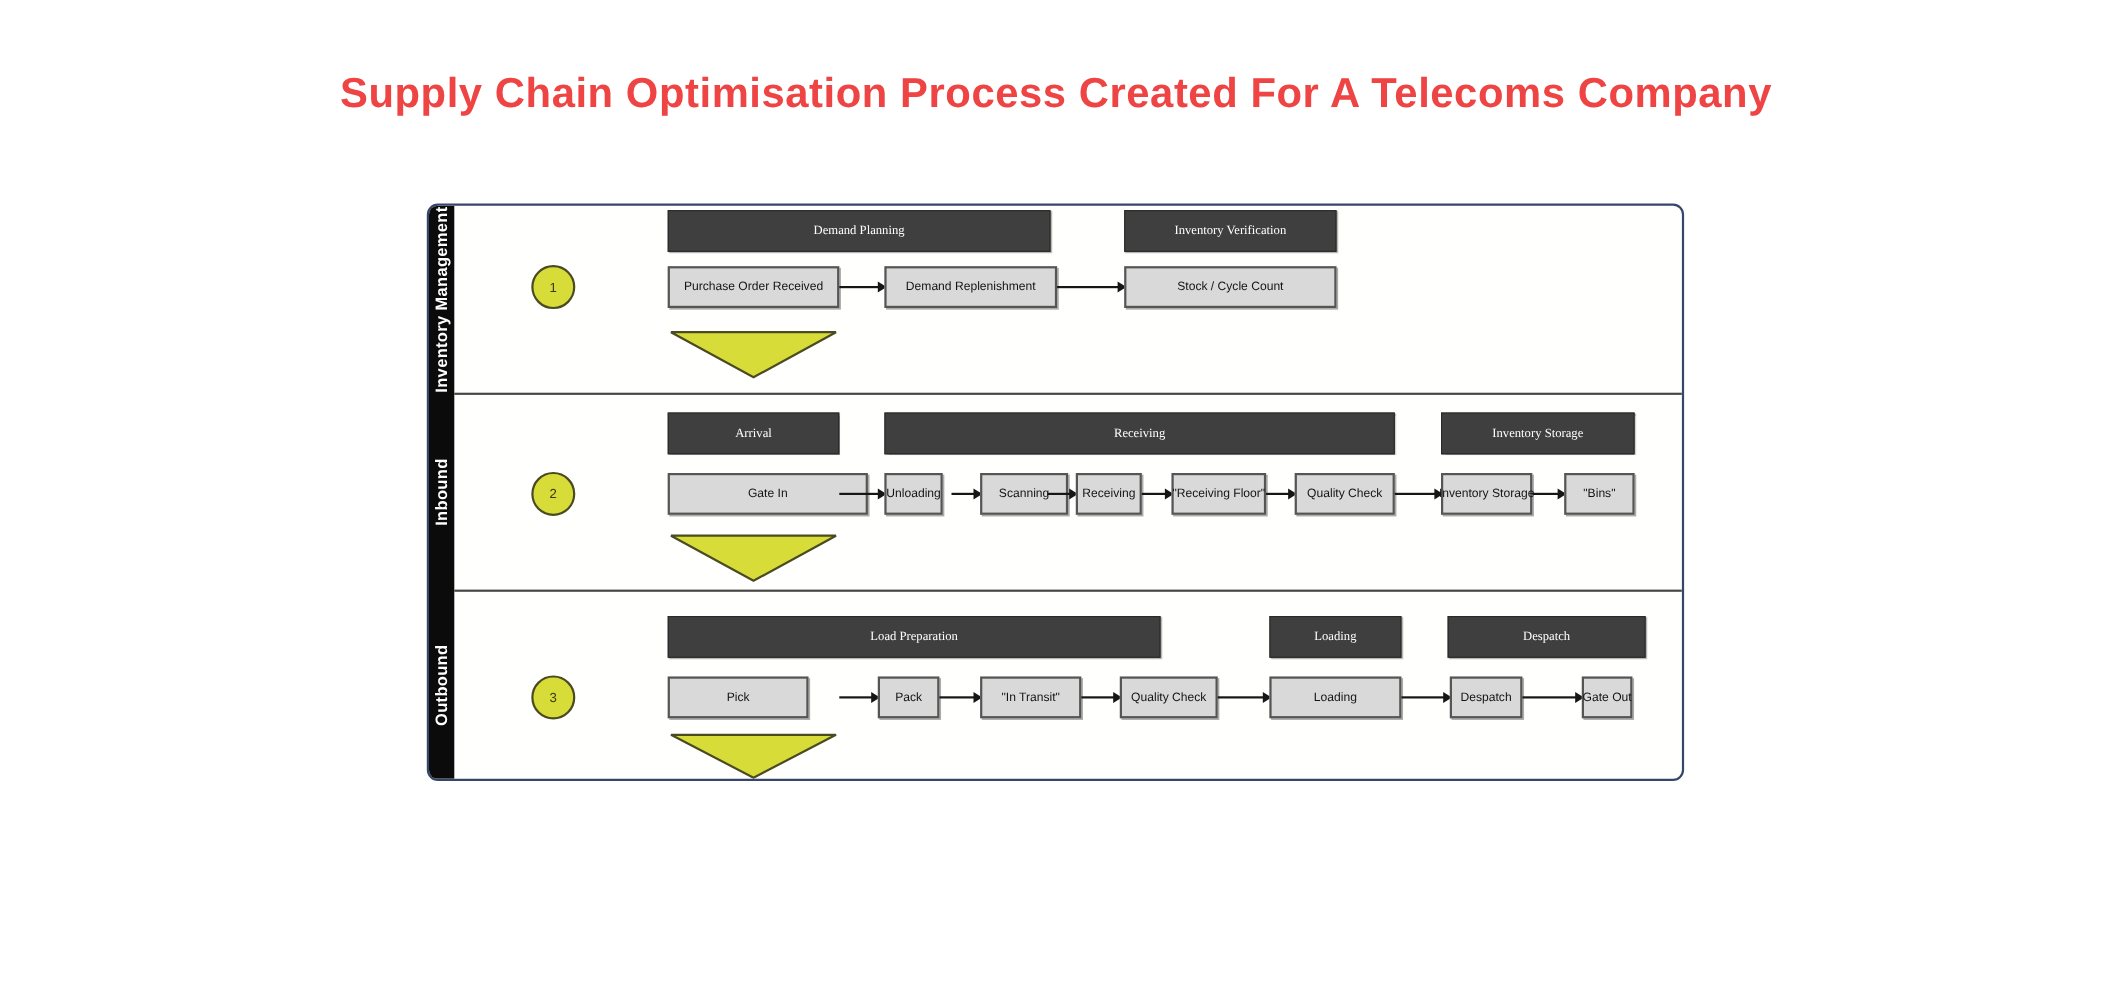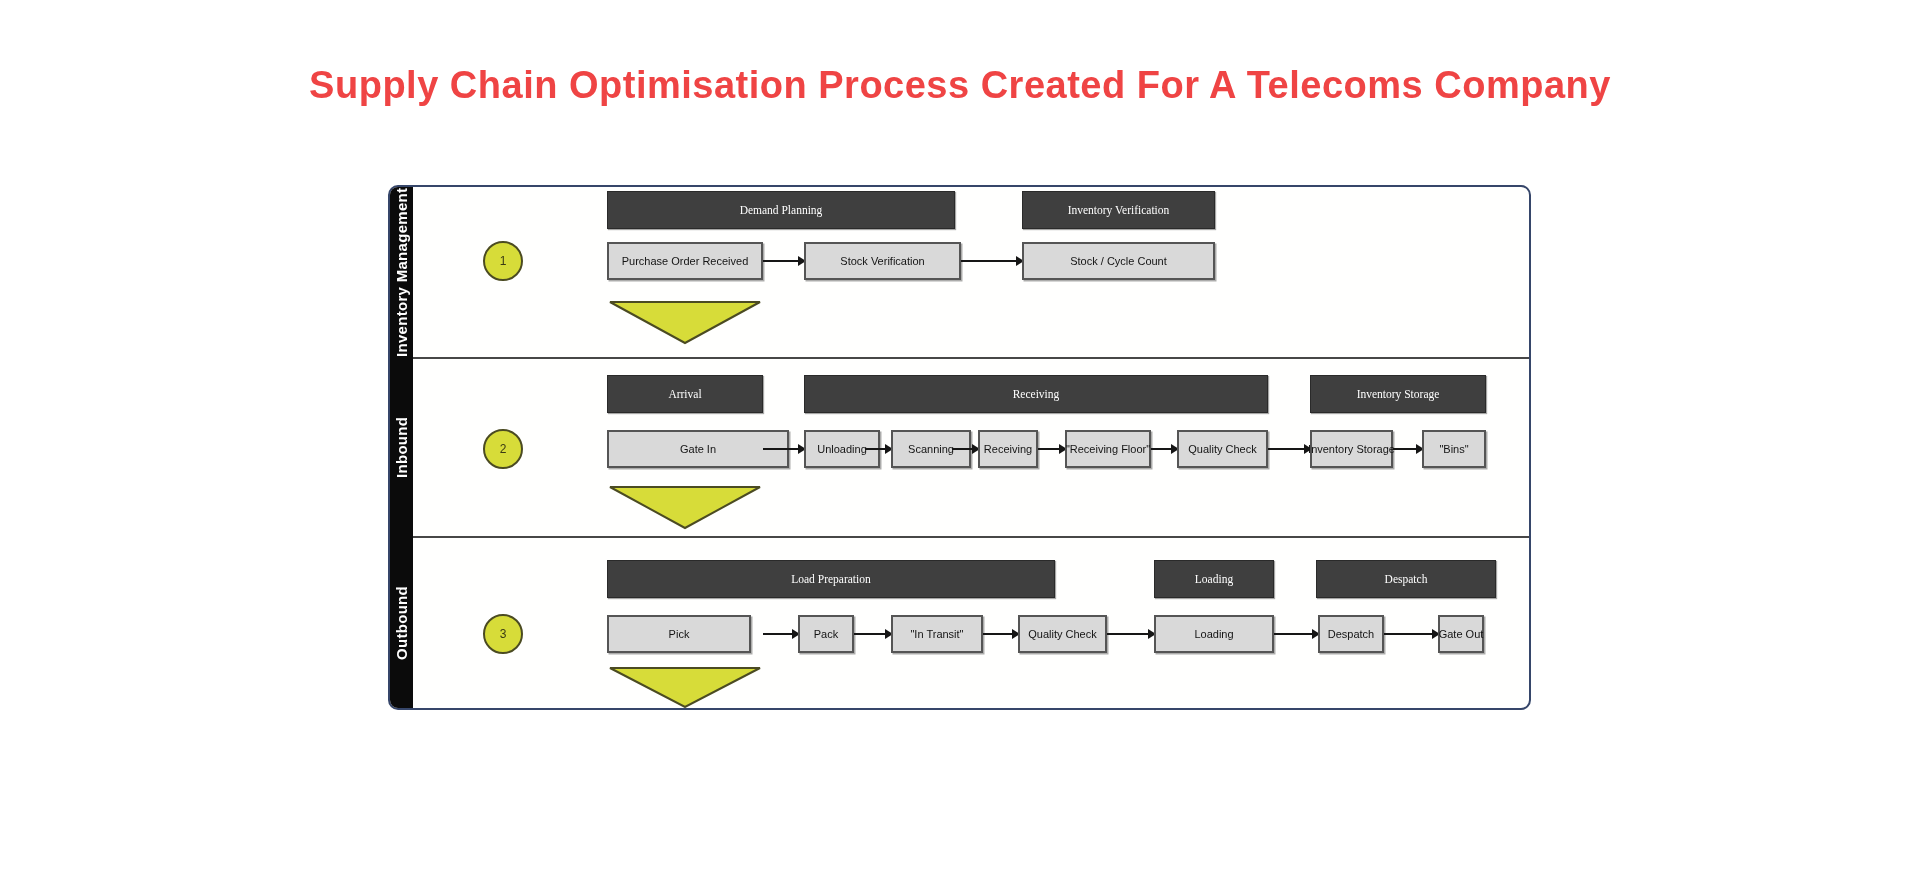--- a/index.html
+++ b/index.html
@@ -44,55 +44,55 @@
     <div class="lane-label" style="top:351px;height:170px">Outbound</div>
 
     <div class="divider" style="top:170px"></div>
     <div class="divider" style="top:349px"></div>
 
     <div class="num" style="left:93px;top:54px">1</div>
     <div class="hdr" style="left:217px;top:4px;width:348px">Demand Planning</div>
     <div class="hdr" style="left:632px;top:4px;width:193px">Inventory Verification</div>
     <div class="step" style="left:217px;top:55px;width:156px">Purchase Order Received</div>
     <div class="arrow" style="left:373px;top:73px;width:41px"></div>
-    <div class="step" style="left:414px;top:55px;width:157px">Stock Verification</div>
+    <div class="step" style="left:414px;top:55px;width:157px">Demand Replenishment</div>
     <div class="arrow" style="left:571px;top:73px;width:61px"></div>
     <div class="step" style="left:632px;top:55px;width:193px">Stock / Cycle Count</div>
     <svg class="tri" style="left:217px;top:112px" width="156" height="47" viewBox="0 0 156 47">
       <polygon points="3,3 153,3 78,44" fill="#d7dc39" stroke="#4b4b22" stroke-width="2"></polygon>
     </svg>
 
     <div class="num" style="left:93px;top:242px">2</div>
     <div class="hdr" style="left:217px;top:188px;width:156px">Arrival</div>
     <div class="hdr" style="left:414px;top:188px;width:464px">Receiving</div>
     <div class="hdr" style="left:920px;top:188px;width:176px">Inventory Storage</div>
     <div class="step" style="left:217px;top:243px;width:182px">Gate In</div>
     <div class="arrow" style="left:373px;top:261px;width:41px"></div>
-    <div class="step" style="left:414px;top:243px;width:76px">Unloading</div>
+    <div class="step" style="left:414px;top:243px;width:53px">Unloading</div>
     <div class="arrow" style="left:475px;top:261px;width:26px"></div>
     <div class="step" style="left:501px;top:243px;width:80px">Scanning</div>
     <div class="arrow" style="left:562px;top:261px;width:26px"></div>
     <div class="step" style="left:588px;top:243px;width:60px">Receiving</div>
     <div class="arrow" style="left:648px;top:261px;width:27px"></div>
     <div class="step" style="left:675px;top:243px;width:86px">"Receiving Floor"</div>
     <div class="arrow" style="left:761px;top:261px;width:26px"></div>
     <div class="step" style="left:787px;top:243px;width:91px">Quality Check</div>
     <div class="arrow" style="left:878px;top:261px;width:42px"></div>
     <div class="step" style="left:920px;top:243px;width:83px">Inventory Storage</div>
     <div class="arrow" style="left:1003px;top:261px;width:29px"></div>
     <div class="step" style="left:1032px;top:243px;width:64px">"Bins"</div>
     <svg class="tri" style="left:217px;top:297px" width="156" height="47" viewBox="0 0 156 47">
       <polygon points="3,3 153,3 78,44" fill="#d7dc39" stroke="#4b4b22" stroke-width="2"></polygon>
     </svg>
 
     <div class="num" style="left:93px;top:427px">3</div>
     <div class="hdr" style="left:217px;top:373px;width:448px">Load Preparation</div>
     <div class="hdr" style="left:764px;top:373px;width:120px">Loading</div>
     <div class="hdr" style="left:926px;top:373px;width:180px">Despatch</div>
-    <div class="step" style="left:217px;top:428px;width:144px">Pick</div>
+    <div class="step" style="left:217px;top:428px;width:128px">Pick</div>
     <div class="arrow" style="left:373px;top:446px;width:35px"></div>
     <div class="step" style="left:408px;top:428px;width:56px">Pack</div>
     <div class="arrow" style="left:464px;top:446px;width:37px"></div>
     <div class="step" style="left:501px;top:428px;width:92px">"In Transit"</div>
     <div class="arrow" style="left:593px;top:446px;width:35px"></div>
     <div class="step" style="left:628px;top:428px;width:89px">Quality Check</div>
     <div class="arrow" style="left:717px;top:446px;width:47px"></div>
     <div class="step" style="left:764px;top:428px;width:120px">Loading</div>
     <div class="arrow" style="left:884px;top:446px;width:44px"></div>
     <div class="step" style="left:928px;top:428px;width:66px">Despatch</div>

